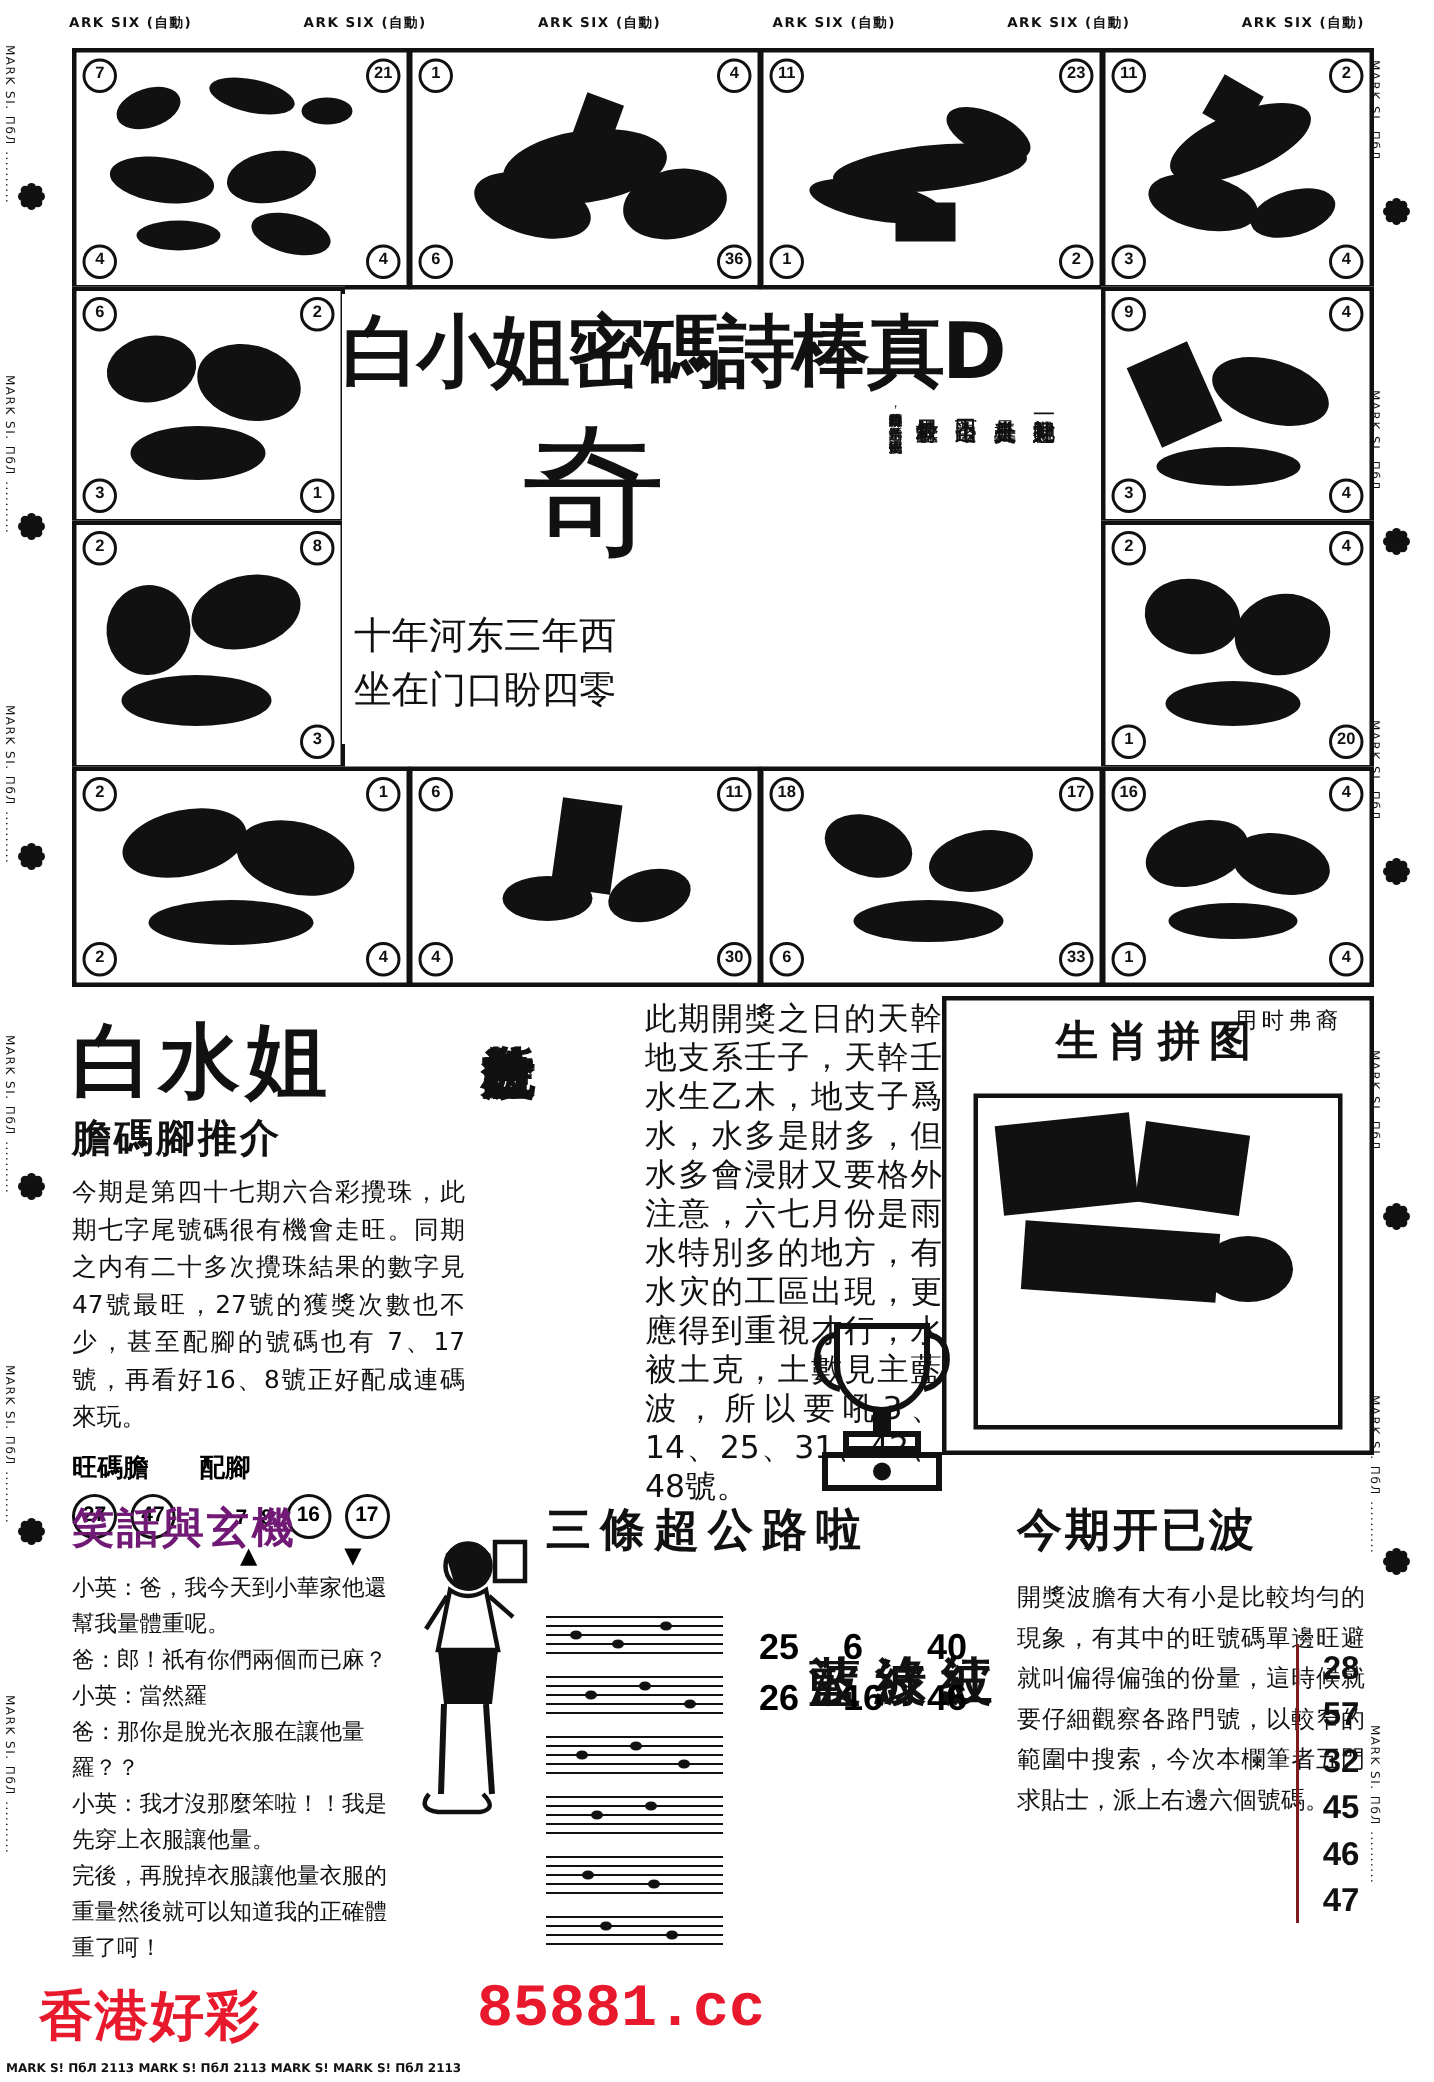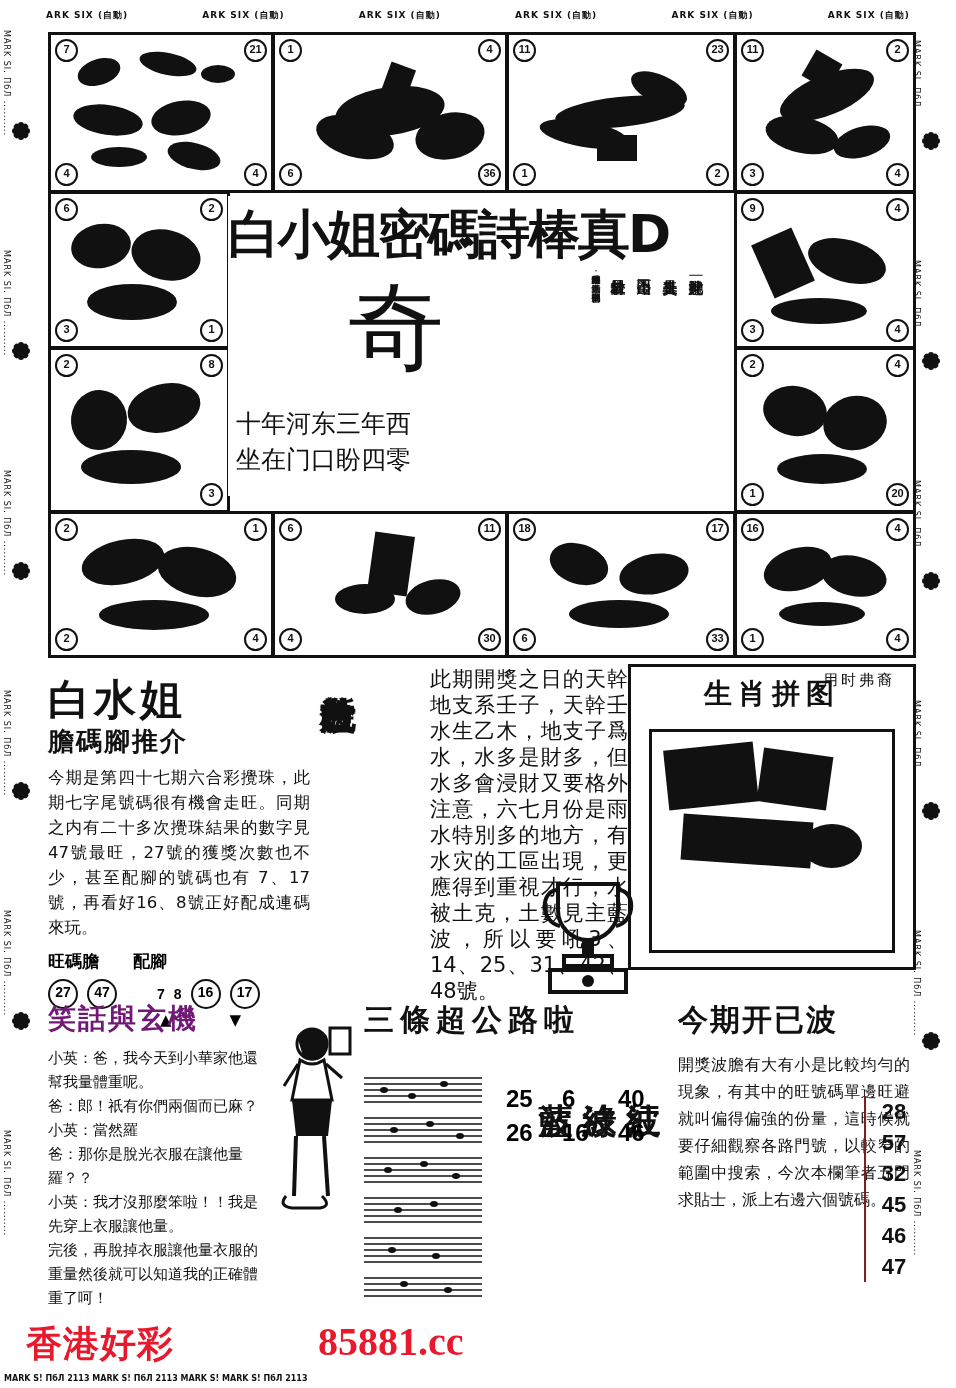--- a/index.html
+++ b/index.html
@@ -60,21 +60,21 @@
       font-family:"DejaVu Serif",serif;}
   .slogan{position:absolute;left:8px;top:210px;width:300px;font-size:25px;
       line-height:36px;color:#111;font-family:"DejaVu Serif",serif;}
 
   
   .lower{position:absolute;left:48px;top:660px;width:862px;height:700px;}
 
   .titleart{font-family:"DejaVu Sans",sans-serif;font-weight:bold;color:#111;}
 
   .col1{position:absolute;left:0;top:12px;width:262px;}
-  .h-bai{font-size:42px;font-weight:bold;letter-spacing:4px;color:#111;
+  .h-bai{font-size:54px;font-weight:bold;letter-spacing:4px;color:#111;
       -webkit-text-stroke:0;}
   .h-sub{font-size:26px;font-weight:bold;letter-spacing:2px;margin-top:-4px;color:#111;}
   .body-cn{font-size:16.5px;line-height:25px;color:#111;text-align:justify;
       font-family:"DejaVu Sans",sans-serif;}
   .lbl-row{display:flex;gap:34px;font-size:17px;font-weight:bold;margin-top:10px;}
   .ballrow{display:flex;align-items:center;gap:9px;margin-top:6px;}
   .ball{width:26px;height:26px;border:2px solid #111;border-radius:50%;
       font-size:14px;line-height:23px;text-align:center;font-weight:bold;
       font-family:"Liberation Sans",sans-serif;}
   .ball.plain{border:none;width:auto;height:auto;line-height:normal;}
@@ -123,21 +123,21 @@
   .rightnums{position:absolute;right:-6px;top:96px;width:44px;
       border-left:2px solid #7f1d1d;padding-left:6px;text-align:center;}
   .rightnums div{font-size:22px;font-weight:bold;line-height:31px;
       font-family:"Liberation Sans",sans-serif;color:#111;}
 
   
   .footer{position:absolute;left:0;bottom:22px;width:956px;height:46px;}
   .fl-red{position:absolute;left:26px;top:0;font-size:36px;font-weight:bold;
       color:#e8192c;letter-spacing:1px;font-family:"DejaVu Sans",sans-serif;}
   .fl-red2{position:absolute;left:318px;top:-2px;font-size:40px;font-weight:bold;
-      color:#e8192c;font-family:Liberation Serif, serif;}
+      color:#e8192c;font-family:Liberation Mono, monospace;}
   .footstrip{position:absolute;left:0;bottom:0;width:956px;height:20px;
       display:flex;align-items:center;justify-content:space-between;font-size:8px;
       font-weight:bold;color:#111;padding:0 4px;box-sizing:border-box;}
 </style>
 </head>
 <body>
 
 <div class="page">
 
   <div class="ribbon">

